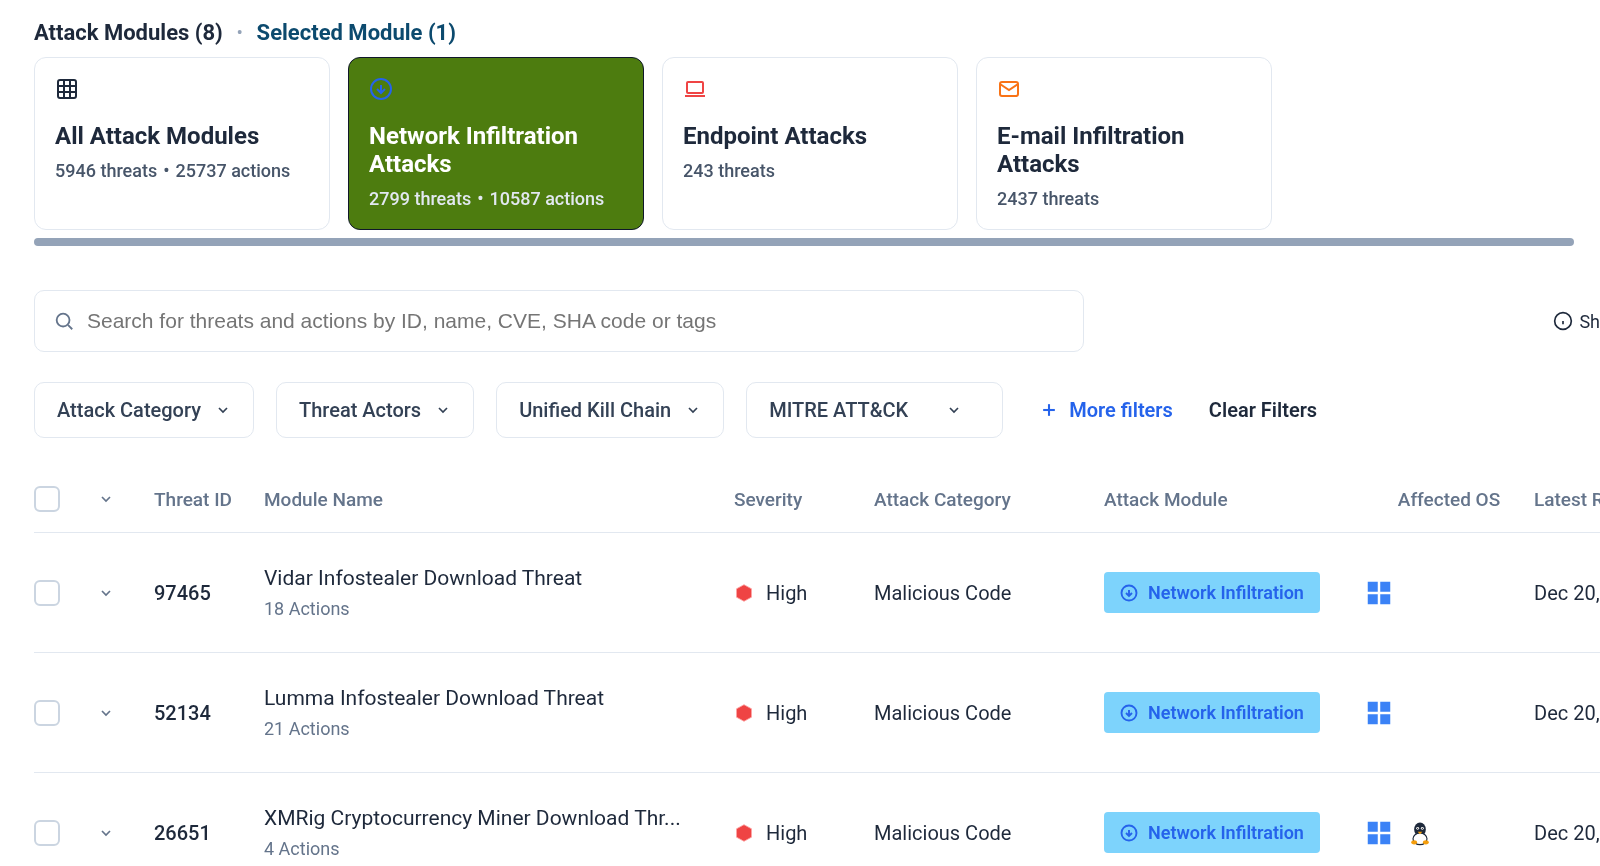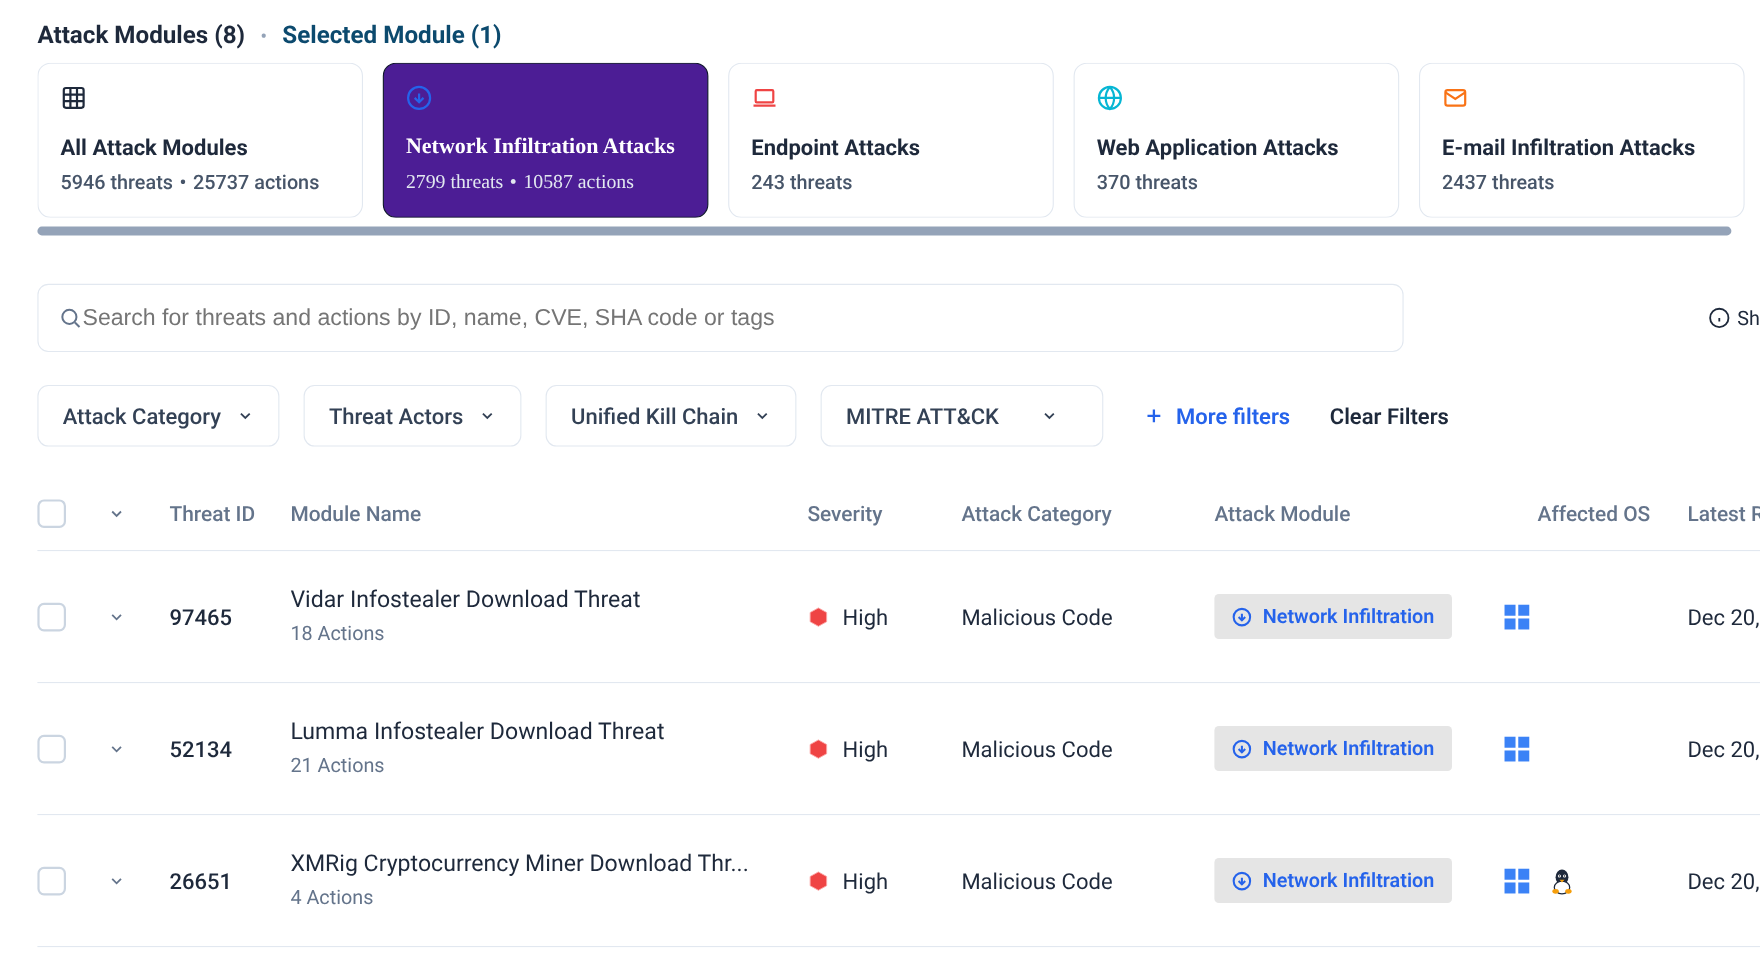--- a/index.html
+++ b/index.html
@@ -23,33 +23,33 @@
   .modules { display: flex; gap: 18px; }
   .mod-card {
     flex: 0 0 auto;
     width: 296px;
     border: 1px solid #e2e8f0;
     border-radius: 12px;
     padding: 18px 20px 20px 20px;
     background: #fff;
     cursor: pointer;
   }
-  .mod-card.active { background: #4c1d95; border-color: #0f172a; color: #fff; font-family: Liberation Serif, serif; }
+  .mod-card.active { background: #4d7c0f; border-color: #0f172a; color: #fff; }
   .mod-icon { height: 26px; display: flex; align-items: center; margin-bottom: 20px; }
-  .mod-title { font-size: 20px; font-weight: 700; margin-bottom: 10px; }
+  .mod-title { font-size: 24px; font-weight: 700; margin-bottom: 10px; }
   .mod-sub { font-size: 18px; color: #475569; font-weight: 500; }
   .mod-card.active .mod-sub { color: #e2e8f0; }
   .mod-sub .mdot { margin: 0 6px; }
   .hscroll { height: 8px; background: #94a3b8; border-radius: 4px; margin-top: 2px; width: 1540px; }
 
   
   .search-row { display: flex; align-items: center; gap: 30px; margin-top: 44px; }
   .search-box {
-    display: flex; align-items: center; 
-    width: 1242px; height: 62px;
+    display: flex; align-items: center; gap: 12px;
+    width: 1050px; height: 62px;
     border: 1px solid #e2e8f0; border-radius: 10px;
     padding: 16px 18px;
   }
   .search-box input {
     border: none; outline: none; font-size: 21px; color: #64748b;
     flex: 1; background: transparent;
   }
   .show-help { display: flex; align-items: center; gap: 6px; color: #1e293b; font-size: 18px; margin-left: auto; }
 
   
@@ -70,21 +70,21 @@
   .thead, .trow { display: grid; grid-template-columns: 64px 56px 110px 470px 140px 230px 260px 170px 120px; align-items: center; }
   .thead { color: #64748b; font-size: 19px; font-weight: 500; padding-bottom: 20px; border-bottom: 1px solid #e2e8f0; }
   .trow { height: 120px; border-bottom: 1px solid #e2e8f0; font-size: 20px; color: #1e293b; }
   .trow .cell-name { display: flex; flex-direction: column; gap: 8px; padding-right: 20px; }
   .trow .cell-name .tname { font-weight: 400; font-size: 21px; white-space: nowrap; overflow: hidden; text-overflow: ellipsis; }
   .trow .cell-name .tactions { color: #64748b; font-size: 18px; }
   .trow .tid { font-weight: 500; }
   .cell-sev { display: flex; align-items: center; gap: 12px; }
   .cell-module-badge {
     display: inline-flex; align-items: center; gap: 10px;
-    background: #e5e5e5; color: #2563eb; font-weight: 600;
+    background: #7dd3fc; color: #2563eb; font-weight: 600;
     padding: 10px 16px; border-radius: 4px; font-size: 18px;
   }
   .cell-os { display: flex; align-items: center; gap: 12px; justify-content: flex-start; }
   .cell-date { white-space: nowrap; overflow: hidden; }
 
   .cbox {
     width: 26px; height: 26px; border: 2px solid #cbd5e1; border-radius: 6px; background: #fff; cursor: pointer;
   }
 
   
@@ -127,31 +127,20 @@
       </div>
       <div class="mod-card">
     <div class="mod-icon">
           <svg width="24" height="24" viewBox="0 0 24 24" fill="none" stroke="#ef4444" stroke-width="2">
             <rect x="4" y="5" width="16" height="11" rx="1"></rect>
             <line x1="2" y1="19" x2="22" y2="19"></line>
           </svg>
         </div>
     <div class="mod-title">Endpoint Attacks</div>
     <div class="mod-sub"><span>243 threats</span></div>
-      </div>
-      <div class="mod-card">
-    <div class="mod-icon">
-          <svg width="24" height="24" viewBox="0 0 24 24" fill="none" stroke="#06b6d4" stroke-width="2">
-            <circle cx="12" cy="12" r="10"></circle>
-            <line x1="2" y1="12" x2="22" y2="12"></line>
-            <path d="M12 2a15 15 0 0 1 0 20a15 15 0 0 1 0-20"></path>
-          </svg>
-        </div>
-    <div class="mod-title">Web Application Attacks</div>
-    <div class="mod-sub"><span>370 threats</span></div>
       </div>
       <div class="mod-card">
     <div class="mod-icon">
           <svg width="24" height="24" viewBox="0 0 24 24" fill="none" stroke="#f97316" stroke-width="2">
             <rect x="3" y="5" width="18" height="14" rx="2"></rect>
             <polyline points="3 7 12 13 21 7"></polyline>
           </svg>
         </div>
     <div class="mod-title">E-mail Infiltration Attacks</div>
     <div class="mod-sub"><span>2437 threats</span></div>

